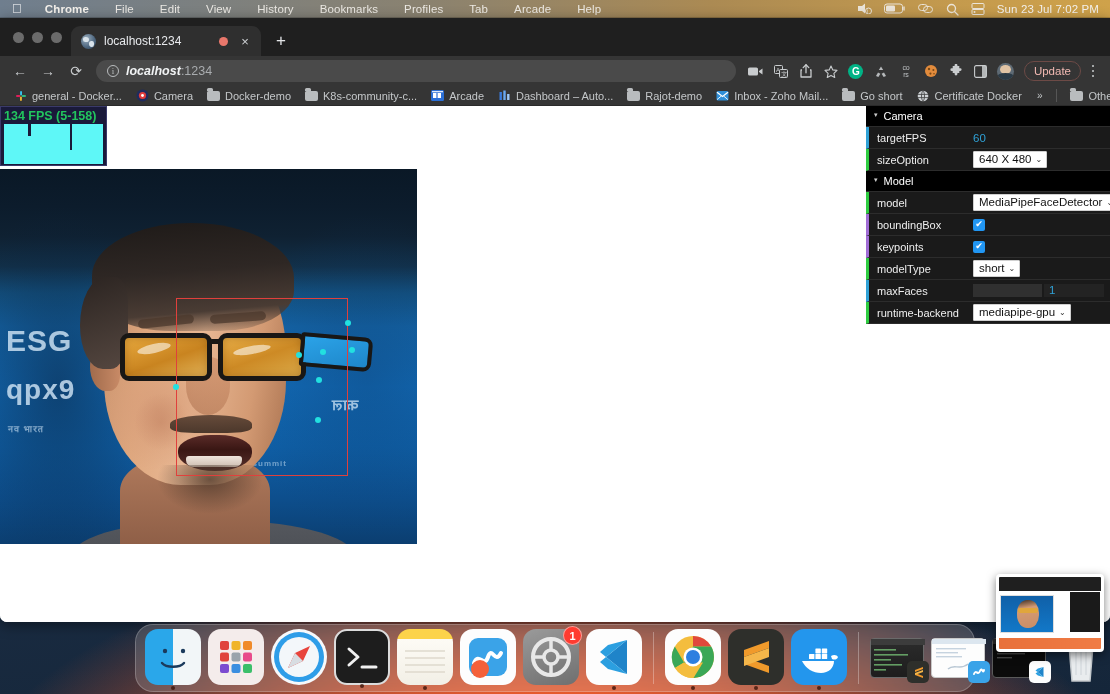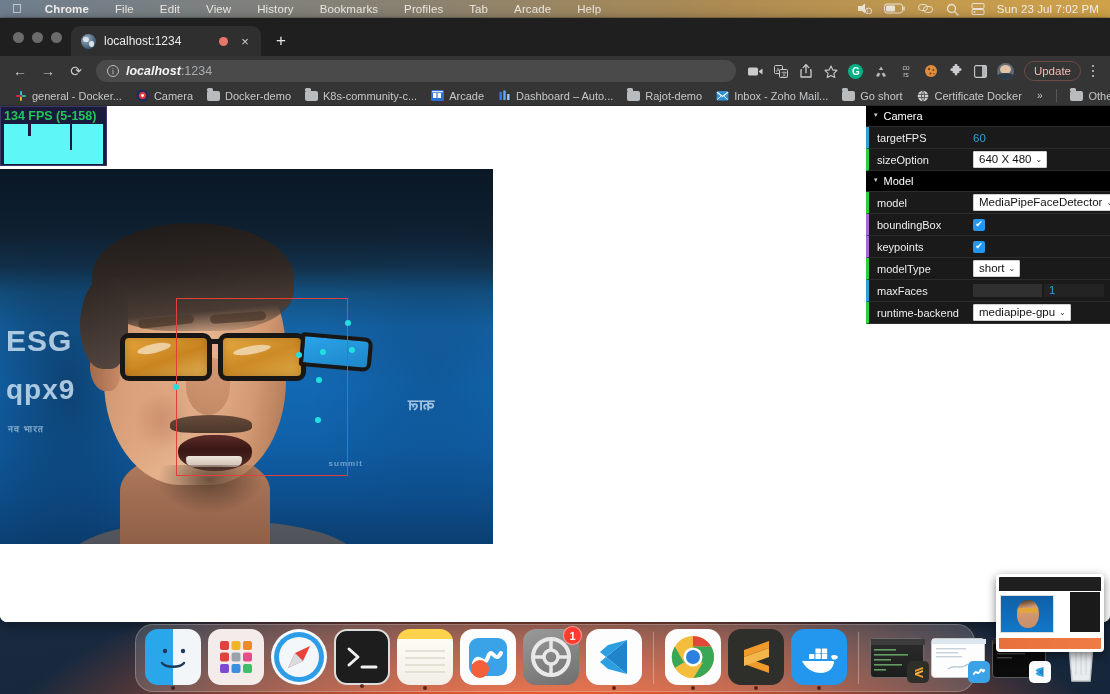--- a/index.html
+++ b/index.html
@@ -164,21 +164,21 @@
   .fps {
     position:absolute; left:0; top:0; width:107px; height:60px;
     background:#1a1a3a; border:1px solid #3a3a6a; padding:2px 3px;
   }
   .fps-label { color:#22c55e; font-size:12.5px; font-weight:bold; line-height:14px; white-space:nowrap; }
   .fps-graph { position:relative; height:40px; margin-top:1px; background:#1a1a3a; overflow:hidden; }
   .fps-bar { position:absolute; bottom:0; background:#5ef7f7; }
 
   
   .stage {
-    position:absolute; left:0; top:63px; width:493px; height:375px;
+    position:absolute; left:0; top:63px; width:417px; height:375px;
     background:#000000; overflow:hidden;
   }
   .vid-bg {
     position:absolute; inset:0;
     background:
       linear-gradient(180deg,#0a1826 0%, #0c1c2c 10%, #0f2132 18%, #123049 26%, #13507f 33%, #1463a5 42%, #1269b4 58%, #0f5fa6 74%, #0d4e8c 88%, #0b3e70 100%);
   }
   .vid-bg2 {
     position:absolute; left:0; top:0; width:100%; height:100%;
     background:

